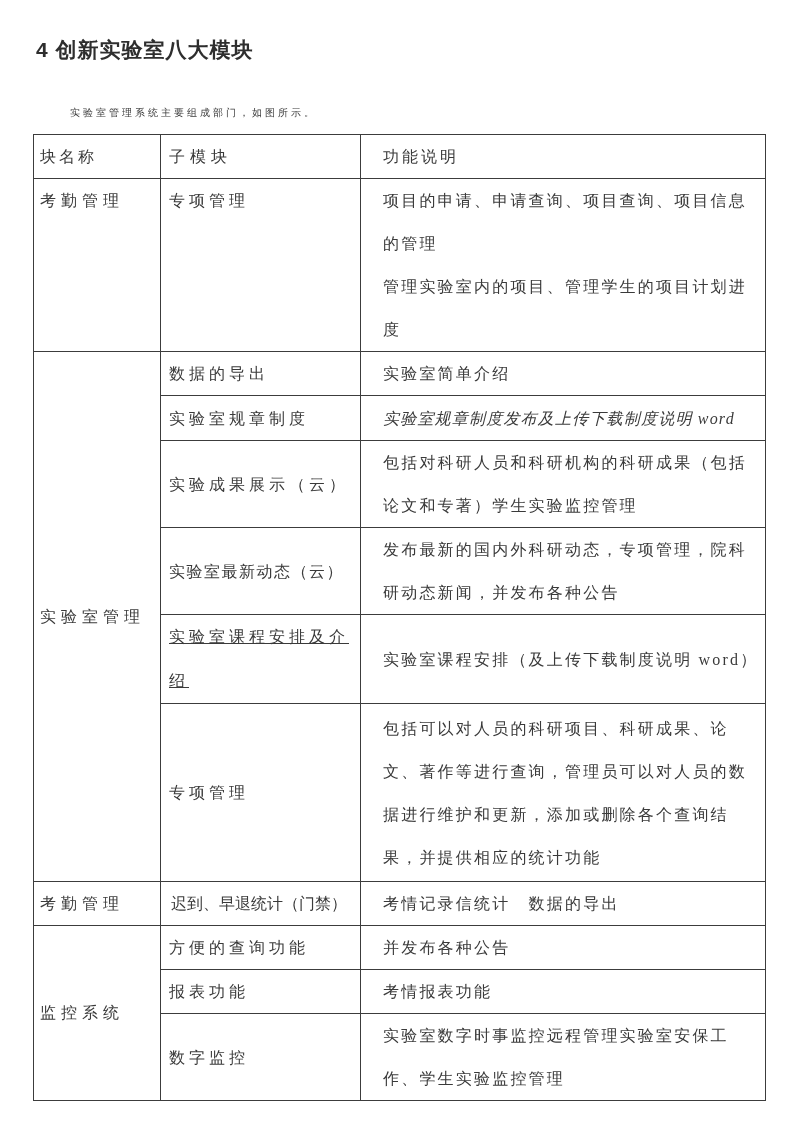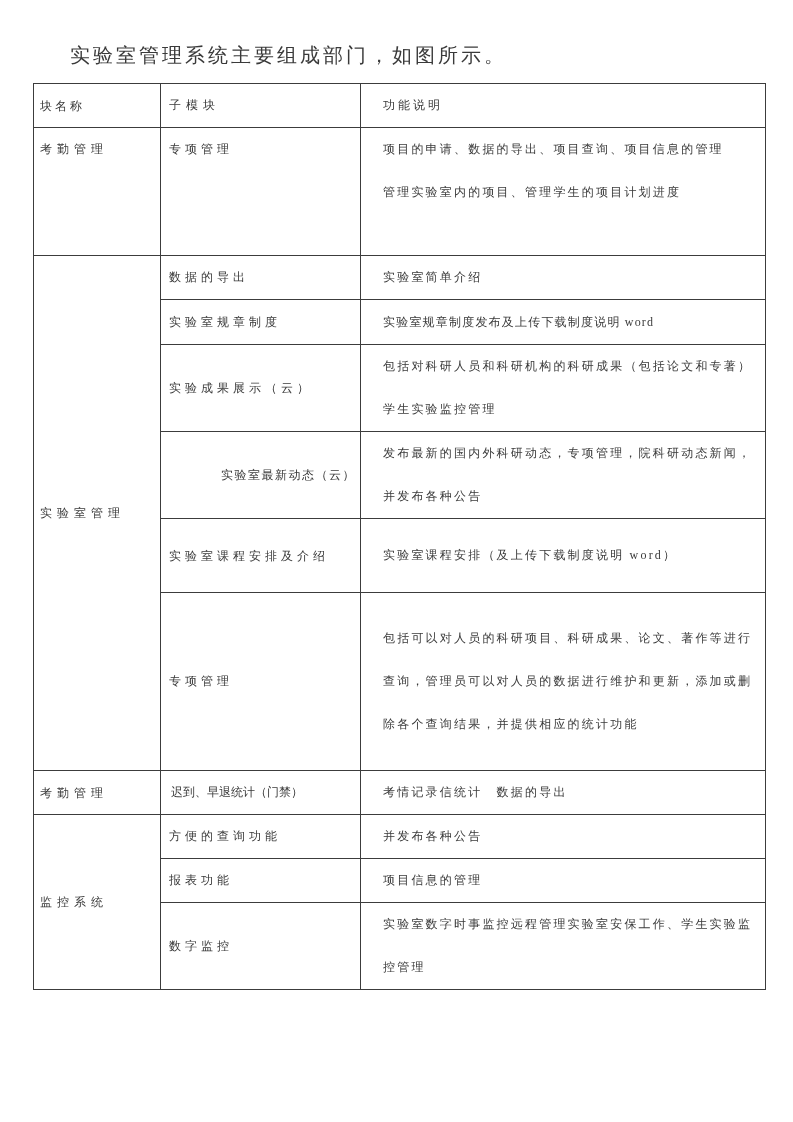--- a/index.html
+++ b/index.html
@@ -16,57 +16,58 @@
     padding:36px 0 0 36px;
     font-family:"Liberation Sans","DejaVu Sans",sans-serif;
     font-size:21px;
     font-weight:bold;
     color:#2e2e2e;
     letter-spacing:1px;
   }
   .intro{
     margin:0;
     padding:42px 0 0 70px;
-    font-size:20px;
+    font-size:10px;
     letter-spacing:3px;
     color:#3a3a3a;
   }
   table.spec{
     margin:14px 0 16px 33px;
     border-collapse:collapse;
     table-layout:fixed;
     width:732px;
-    font-size:12px;
+    font-size:16px;
     color:#3a3a3a;
   }
   table.spec td, table.spec th{
     border:1px solid #3c3c3c;
     vertical-align:middle;
     font-weight:normal;
     text-align:left;
     overflow:hidden;
   }
   table.spec p{margin:0;}
   .c1{padding:0 2px 0 6px;letter-spacing:5px;line-height:24px;}
   .c2{padding:0 4px 0 8px;letter-spacing:4px;line-height:43px;}
-  .c2.two{line-height:36px;}
+  .c2.two{line-height:44px;text-decoration:underline;}
   .c2.tight{letter-spacing:0;padding-left:10px;}
-  .c2.snug{letter-spacing:1.5px;text-align:right;}
+  .c2.snug{letter-spacing:1.5px;}
   .c3{padding:0 6px 0 22px;letter-spacing:2.2px;line-height:43px;}
-  .c3.fit{letter-spacing:1.2px;}
+  .c3.fit{letter-spacing:1.2px;font-style:italic;}
   th.c1,th.c3{letter-spacing:3px;}
   th.c2{text-align:center;letter-spacing:5px;padding-right:40px;}
   tr.vtop td{vertical-align:top;}
   tr.vtop .c1, tr.vtop .c2{line-height:43px;}
 </style>
 </head>
 <body>
 
 <div class="page">
 
+  <h1 class="doc-title">4 创新实验室八大模块</h1>
 
   <p class="intro">实验室管理系统主要组成部门，如图所示。</p>
 
   <table class="spec">
     <colgroup>
       <col style="width:127px">
         <col style="width:200px">
         <col style="width:405px">
     </colgroup>
 
@@ -74,21 +75,21 @@
         <tr style="height:40px">
       <th class="c1">块名称</th>
       <th class="c2">子模块</th>
       <th class="c3">功能说明</th>
     </tr>
 
     <tr class="vtop" style="height:128px">
       <td class="c1">考勤管理</td>
       <td class="c2">专项管理</td>
       <td class="c3">
-        <p>项目的申请、数据的导出、项目查询、项目信息的管理</p>
+        <p>项目的申请、申请查询、项目查询、项目信息的管理</p>
         <p>管理实验室内的项目、管理学生的项目计划进度</p>
       </td>
     </tr>
 
     <tr style="height:40px">
       <td class="c1" rowspan="6">实验室管理</td>
       <td class="c2">数据的导出</td>
       <td class="c3">
         <p>实验室简单介绍</p>
       </td>
@@ -135,21 +136,21 @@
     <tr style="height:42px">
       <td class="c1" rowspan="3">监控系统</td>
       <td class="c2">方便的查询功能</td>
       <td class="c3">
         <p>并发布各种公告</p>
       </td>
     </tr>
     <tr style="height:42px">
       <td class="c2">报表功能</td>
       <td class="c3">
-        <p>项目信息的管理</p>
+        <p>考情报表功能</p>
       </td>
     </tr>
     <tr style="height:83px">
       <td class="c2">数字监控</td>
       <td class="c3">
         <p>实验室数字时事监控远程管理实验室安保工作、学生实验监控管理</p>
       </td>
     </tr>
   </tbody>
     </table>

